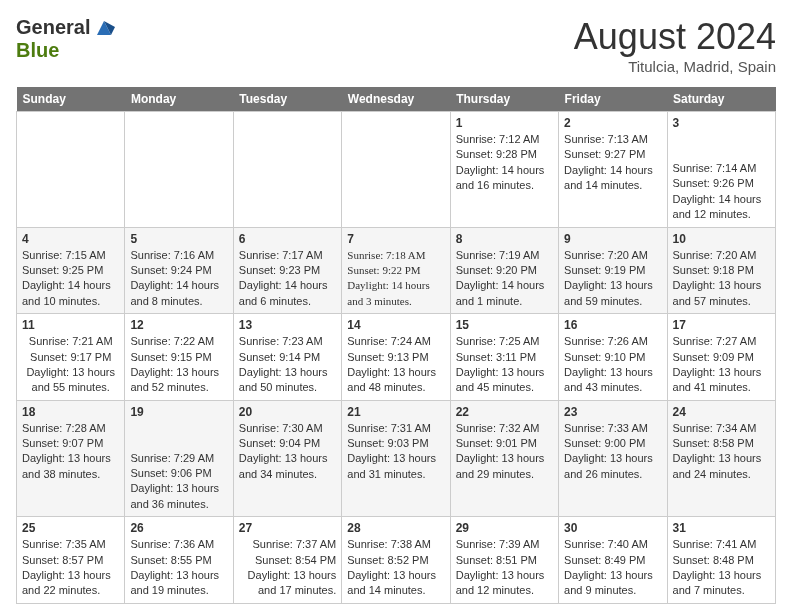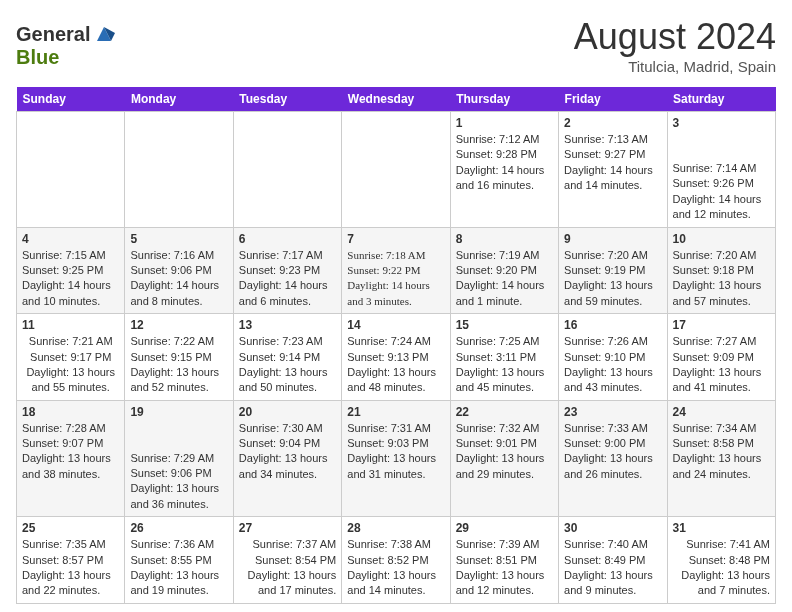--- a/index.html
+++ b/index.html
@@ -6,21 +6,21 @@
     body {
       font-family: Arial, sans-serif;
       background: #fff;
       width: 792px;
       min-height: 612px;
       padding: 16px;
     }
     .header {
       display: flex;
       justify-content: space-between;
-      align-items: center;
+      align-items: flex-start;
       margin-bottom: 12px;
     }
     .logo {
       display: flex;
       align-items: center;
     }
     .logo-general { color: #333; }
     .logo-blue { color: #2a6db5; }
     .title-block {
       text-align: right;
@@ -33,21 +33,21 @@
     .subtitle {
       font-size: 15px;
       color: #555;
     }
     table {
       width: 100%;
       border-collapse: collapse;
       font-size: 11px;
     }
     thead th {
-      background: #6d28d9;
+      background: #737373;
       color: #fff;
       padding: 5px 6px;
       text-align: left;
       font-size: 12px;
       font-weight: bold;
     }
     tbody td {
       border: 1px solid #ccc;
       vertical-align: top;
       padding: 4px 5px;
@@ -144,21 +144,21 @@
         <td>
           <span class="day-num">4</span>
           <div class="day-info" style="white-space: pre-wrap;">Sunrise: 7:15 AM
 Sunset: 9:25 PM
 Daylight: 14 hours
 and 10 minutes.</div>
         </td>
         <td>
           <span class="day-num">5</span>
           <div class="day-info" style="white-space: pre-wrap;">Sunrise: 7:16 AM
-Sunset: 9:06 PM
+Sunset: 9:24 PM
 Daylight: 14 hours
 and 8 minutes.</div>
         </td>
         <td>
           <span class="day-num">6</span>
           <div class="day-info" style="white-space: pre-wrap;">Sunrise: 7:17 AM
 Sunset: 9:23 PM
 Daylight: 14 hours
 and 6 minutes.</div>
         </td>
@@ -331,20 +331,20 @@
         </td>
         <td>
           <span class="day-num">30</span>
           <div class="day-info" style="white-space: pre-wrap;">Sunrise: 7:40 AM
 Sunset: 8:49 PM
 Daylight: 13 hours
 and 9 minutes.</div>
         </td>
         <td>
           <span class="day-num">31</span>
-          <div class="day-info" style="white-space: pre-wrap; text-align: right;">Sunrise: 7:41 AM
+          <div class="day-info" style="white-space: pre-wrap;">Sunrise: 7:41 AM
 Sunset: 8:48 PM
 Daylight: 13 hours
 and 7 minutes.</div>
         </td>
       </tr>
     </tbody>
 </table>
 
 </body></html>

